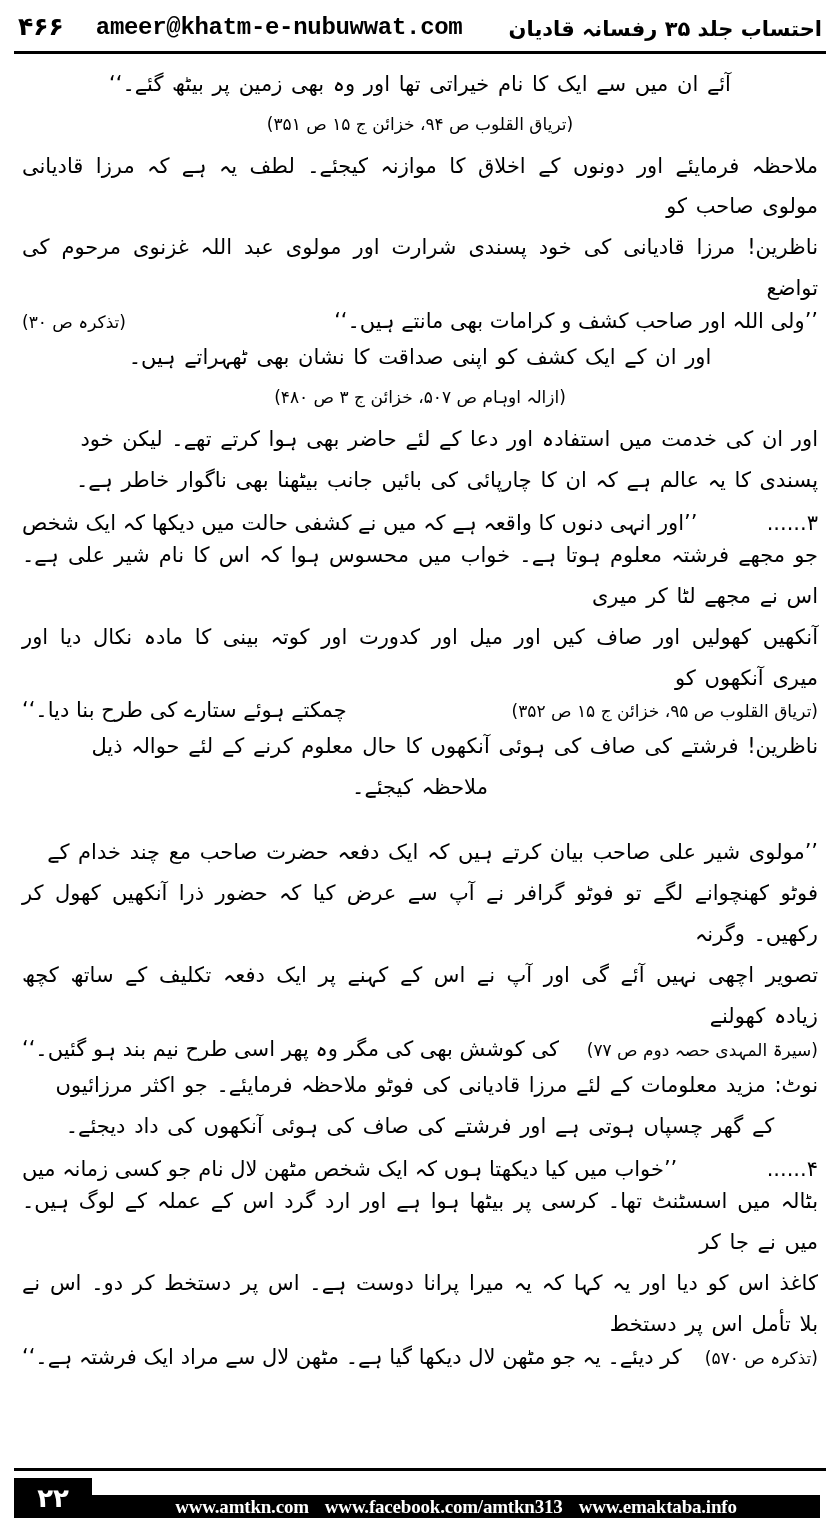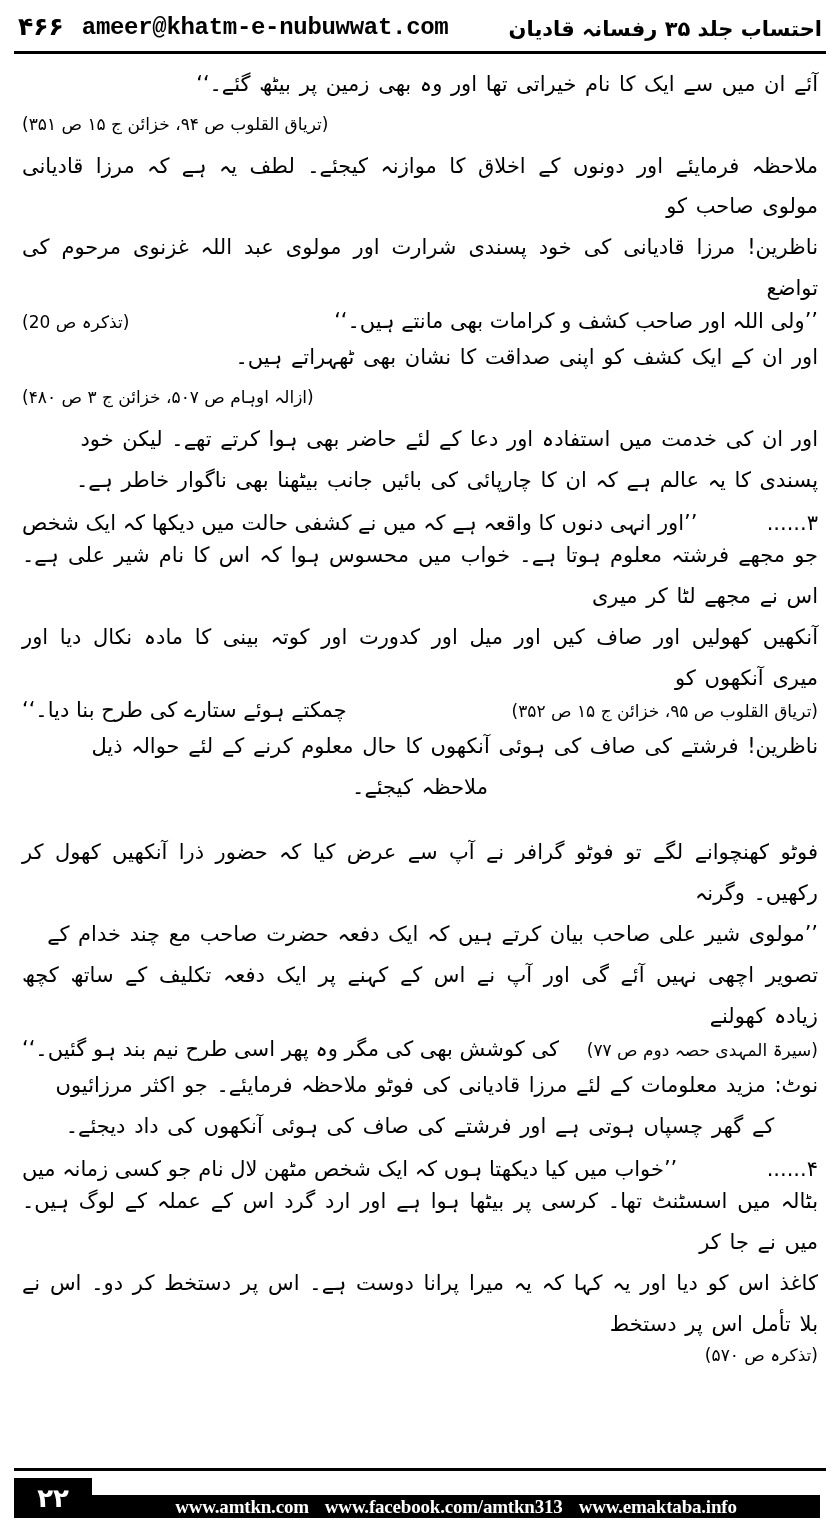--- a/index.html
+++ b/index.html
@@ -31,21 +31,21 @@
   .header-right {
     font-family: "DejaVu Sans", sans-serif;
     font-size: 21px;
     font-weight: bold;
     letter-spacing: 0px;
     white-space: nowrap;
   }
   .header-left {
     display: flex;
     align-items: flex-end;
-    gap: 18px;
+    gap: 32px;
     direction: ltr;
   }
   .email {
     font-family: Liberation Mono, monospace;
     font-size: 24px;
     font-weight: bold;
     letter-spacing: -0.3px;
   }
   .page-num-top {
     font-family: "DejaVu Sans", sans-serif;
@@ -68,30 +68,30 @@
   .line {
     font-size: 21px;
     line-height: 1.95;
     margin: 0 0 2px 0;
     word-spacing: 2px;
   }
   .para {
     margin: 0 0 4px 0;
   }
   .para .line { margin: 0; }
-  .center { }
+  .center { text-align: center; }
   .left { text-align: center; }
   .ref {
     font-size: 17px;
     line-height: 1.8;
     text-align: left;
     margin: 2px 0 6px 0;
     direction: rtl;
   }
-  .ref.center { text-align: left; }
+  .ref.center { text-align: center; }
   .ref-inline {
     font-size: 17px;
   }
   .quote-block { margin-top: 6px; }
   .gap-sm { height: 6px; }
   .gap-md { height: 14px; }
   .flexline {
     display: flex;
     justify-content: space-between;
     align-items: baseline;
@@ -165,21 +165,21 @@
     <div class="para">
       <div class="line center">آئے ان میں سے ایک کا نام خیراتی تھا اور وہ بھی زمین پر بیٹھ گئے۔‘‘</div>
     </div>
     <div class="ref center">(تریاق القلوب ص ۹۴، خزائن ج ۱۵ ص ۳۵۱)</div>
 
     <div class="para">
       <div class="line">ملاحظہ فرمایئے اور دونوں کے اخلاق کا موازنہ کیجئے۔ لطف یہ ہے کہ مرزا قادیانی مولوی صاحب کو</div>
       <div class="line">ناظرین! مرزا قادیانی کی خود پسندی شرارت اور مولوی عبد اللہ غزنوی مرحوم کی تواضع</div>
       <div class="flexline">
         <span class="big">’’ولی اللہ اور صاحب کشف و کرامات بھی مانتے ہیں۔‘‘</span>
-        <span class="ref-inline">(تذکرہ ص 20)</span>
+        <span class="ref-inline">(تذکرہ ص ۳۰)</span>
       </div>
     </div>
 
     <div class="para">
       <div class="line center">اور ان کے ایک کشف کو اپنی صداقت کا نشان بھی ٹھہراتے ہیں۔</div>
     </div>
     <div class="ref center">(ازالہ اوہام ص ۵۰۷، خزائن ج ۳ ص ۴۸۰)</div>
 
     <div class="para">
       <div class="line">اور ان کی خدمت میں استفادہ اور دعا کے لئے حاضر بھی ہوا کرتے تھے۔ لیکن خود</div>
@@ -202,22 +202,22 @@
     </div>
 
     <div class="para">
       <div class="line">ناظرین! فرشتے کی صاف کی ہوئی آنکھوں کا حال معلوم کرنے کے لئے حوالہ ذیل</div>
       <div class="line left">ملاحظہ کیجئے۔</div>
     </div>
 
     <div class="gap-md"></div>
 
     <div class="para quote-block">
+      <div class="line">’’مولوی شیر علی صاحب بیان کرتے ہیں کہ ایک دفعہ حضرت صاحب مع چند خدام کے</div>
       <div class="line">فوٹو کھنچوانے لگے تو فوٹو گرافر نے آپ سے عرض کیا کہ حضور ذرا آنکھیں کھول کر رکھیں۔ وگرنہ</div>
-      <div class="line">’’مولوی شیر علی صاحب بیان کرتے ہیں کہ ایک دفعہ حضرت صاحب مع چند خدام کے</div>
       <div class="line">تصویر اچھی نہیں آئے گی اور آپ نے اس کے کہنے پر ایک دفعہ تکلیف کے ساتھ کچھ زیادہ کھولنے</div>
       <div class="flexline">
         <span class="ref-inline">(سیرۃ المہدی حصہ دوم ص ۷۷)</span>
         <span class="big">کی کوشش بھی کی مگر وہ پھر اسی طرح نیم بند ہو گئیں۔‘‘</span>
       </div>
     </div>
 
     <div class="para">
       <div class="line">نوٹ: مزید معلومات کے لئے مرزا قادیانی کی فوٹو ملاحظہ فرمایئے۔ جو اکثر مرزائیوں</div>
       <div class="line left">کے گھر چسپاں ہوتی ہے اور فرشتے کی صاف کی ہوئی آنکھوں کی داد دیجئے۔</div>
@@ -227,20 +227,21 @@
 
     <div class="para">
       <div class="flexline">
         <span class="num-marker dots">۴......</span>
         <span class="big">’’خواب میں کیا دیکھتا ہوں کہ ایک شخص مٹھن لال نام جو کسی زمانہ میں</span>
       </div>
       <div class="line">بٹالہ میں اسسٹنٹ تھا۔ کرسی پر بیٹھا ہوا ہے اور ارد گرد اس کے عملہ کے لوگ ہیں۔ میں نے جا کر</div>
       <div class="line">کاغذ اس کو دیا اور یہ کہا کہ یہ میرا پرانا دوست ہے۔ اس پر دستخط کر دو۔ اس نے بلا تأمل اس پر دستخط</div>
       <div class="flexline">
         <span class="ref-inline">(تذکرہ ص ۵۷۰)</span>
+        <span class="big">کر دیئے۔ یہ جو مٹھن لال دیکھا گیا ہے۔ مٹھن لال سے مراد ایک فرشتہ ہے۔‘‘</span>
       </div>
     </div>
 
   </div>
 
   <div class="footer">
     <div class="footer-rule"></div>
     <div class="footer-bar">
       <div class="page-num-box">۲۲</div>
       <div class="footer-links">

